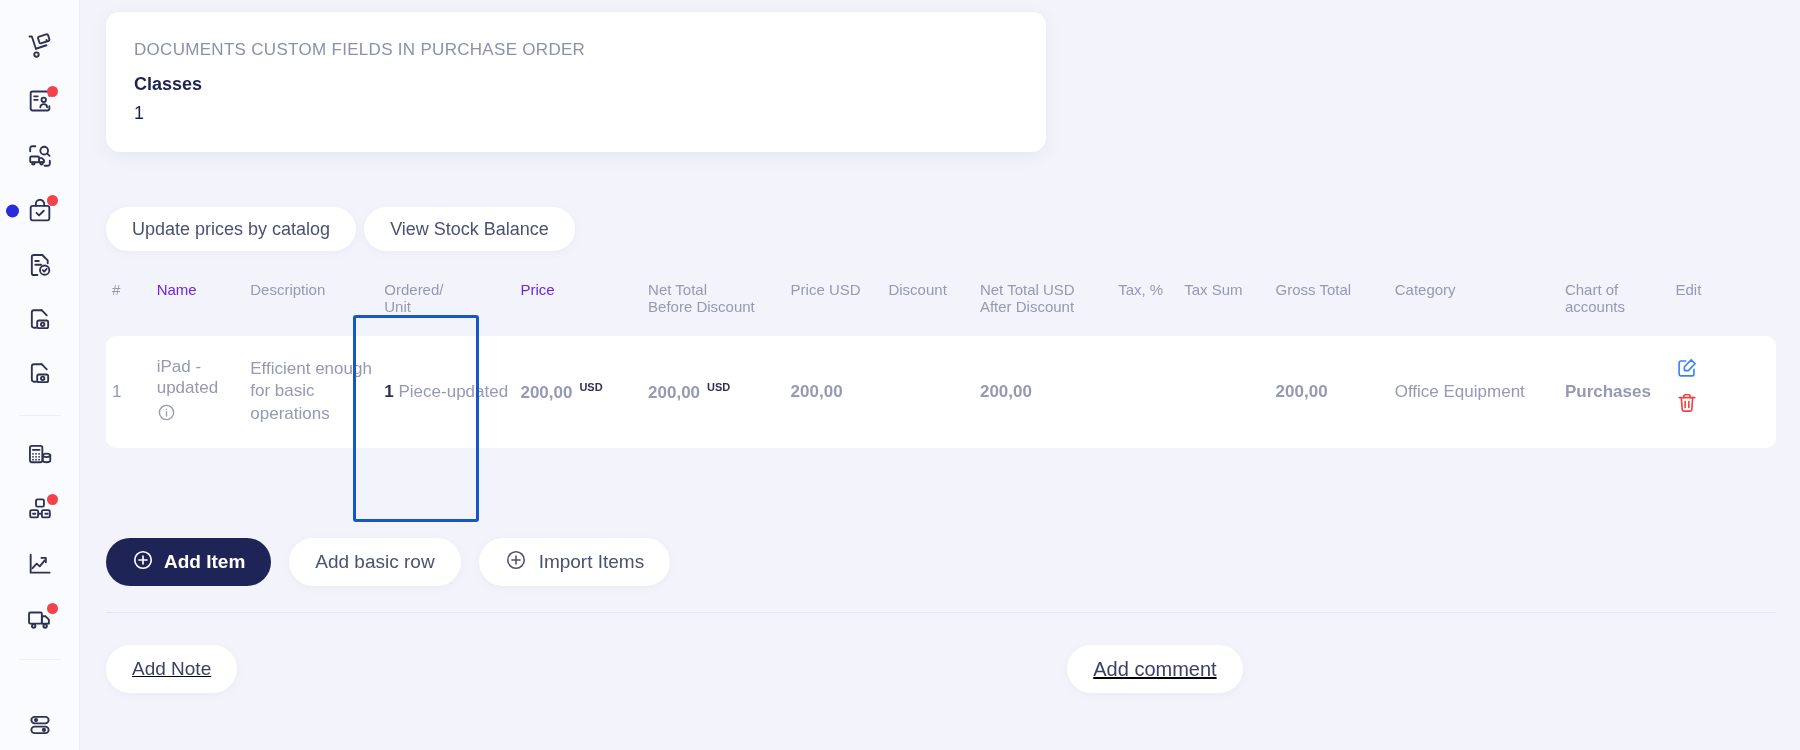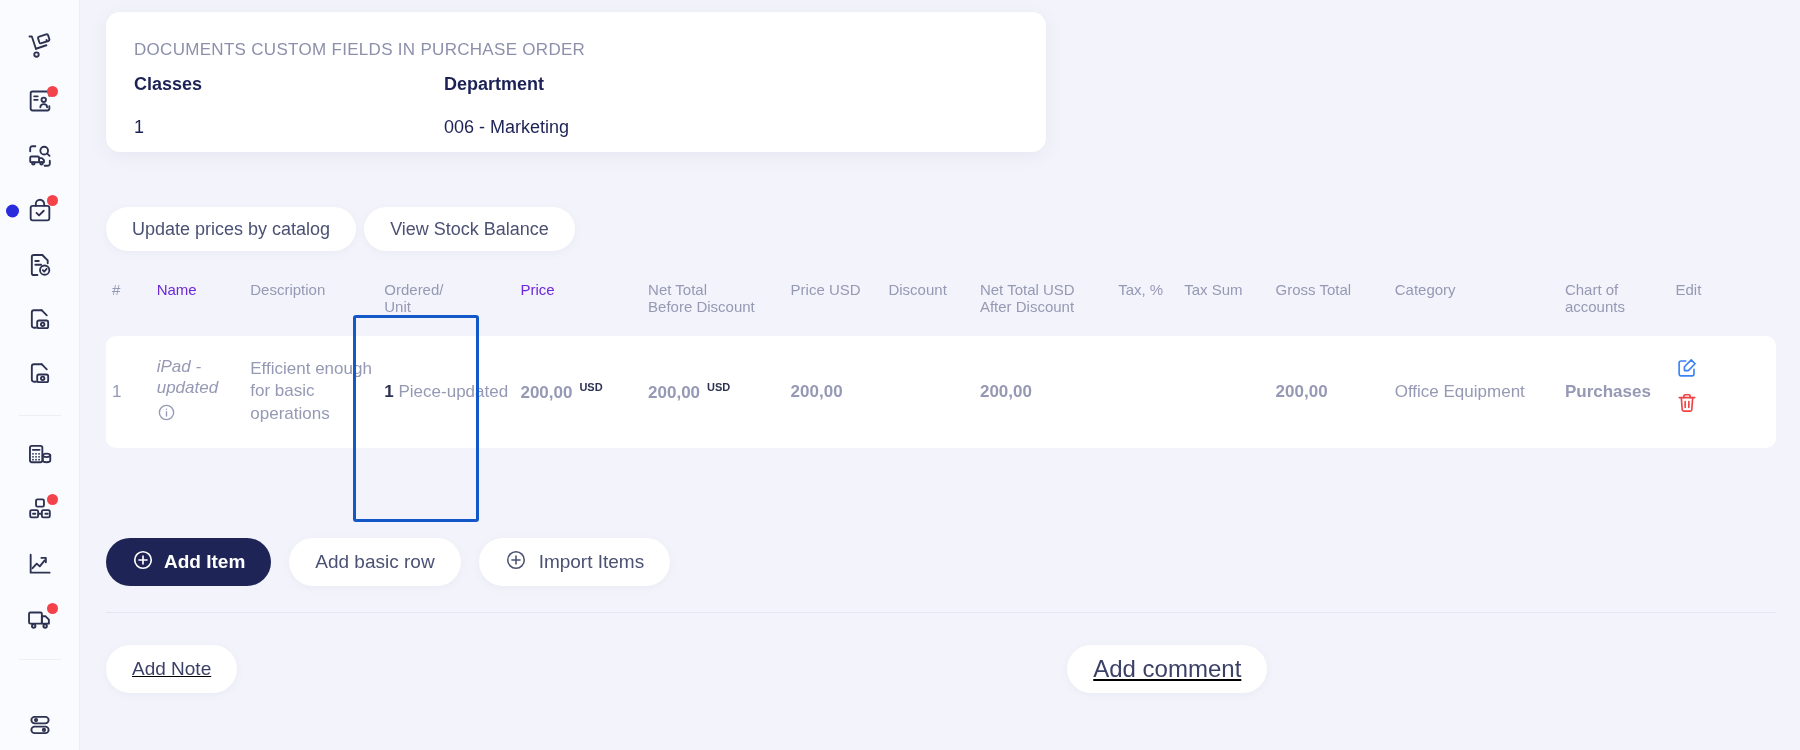--- a/index.html
+++ b/index.html
@@ -66,21 +66,21 @@
     font-size: 17px; letter-spacing: .3px;
     color: #8c90ab;
     font-weight: 400;
     margin-bottom: 14px;
   }
   .card-fields { display: flex; }
   .field { }
   .field.classes { width: 310px; }
   .field-label {
     font-size: 18px; font-weight: 700; color: #1c2255;
-    margin-bottom: 22px;
+    margin-bottom: 8px;
   }
   .field-value { font-size: 18px; color: #1c2255; font-weight: 400; }
 
   .action-row {
     position: absolute; left: 26px; top: 207px;
     display: flex; gap: 8px;
   }
   .pill-btn {
     background: #ffffff;
     border: none;
@@ -117,21 +117,21 @@
     font-size: 17px;
     color: #9599b4;
     vertical-align: middle;
     height: 112px;
   }
   .tbl tbody tr td:first-child { border-radius: 10px 0 0 10px; }
   .tbl tbody tr td:last-child  { border-radius: 0 10px 10px 0; }
   td.bold-dark { color: #2d3252; font-weight: 700; }
   .qty-strong { color: #2d3252; font-weight: 700; }
   .usd-sup { font-size: 11px; font-weight: 700; vertical-align: super; margin-left: 7px; color:#2d3252;}
-  .name-cell { color: #9599b4; line-height: 1.25; font-style: italic; }
+  .name-cell { color: #9599b4; line-height: 1.25; }
   .info-icon { display:block; margin-top: 4px; }
   .desc-text { color: #9599b4; line-height: 1.3; }
 
   .selection-box {
     position: absolute;
     left: 247px; top: 50px;
     width: 126px; height: 207px;
     border: 3px solid #1457c8;
     border-radius: 3px;
     pointer-events: none;
@@ -179,21 +179,21 @@
     height: 48px; padding: 0 26px;
     font-size: 19px;
     font-family: "Liberation Sans", sans-serif;
     box-shadow: 0 2px 8px rgba(39,44,92,0.05);
     cursor: pointer;
   }
   .btn-comment {
     background: #ffffff; color: #3b4066;
     border: none; border-radius: 24px;
     height: 48px; padding: 0 26px;
-    font-size: 24px;
+    font-size: 20px;
     font-family: "Liberation Sans", sans-serif;
     box-shadow: 0 2px 8px rgba(39,44,92,0.05);
     cursor: pointer;
     margin-left: 830px;
   }
 </style>
 </head>
 <body>
 
 <div class="app">
@@ -359,24 +359,20 @@
   </nav>
 
   <main class="main">
 
     <section class="info-card">
       <div class="card-eyebrow">DOCUMENTS CUSTOM FIELDS IN PURCHASE ORDER</div>
       <div class="card-fields">
         <div class="field classes">
           <div class="field-label">Classes</div>
           <div class="field-value">1</div>
-        </div>
-        <div class="field">
-          <div class="field-label">Department</div>
-          <div class="field-value">006 - Marketing</div>
         </div>
       </div>
     </section>
 
     <div class="action-row">
       <button class="pill-btn">Update prices by catalog</button>
       <button class="pill-btn">View Stock Balance</button>
     </div>
 
     <div class="table-wrap">

